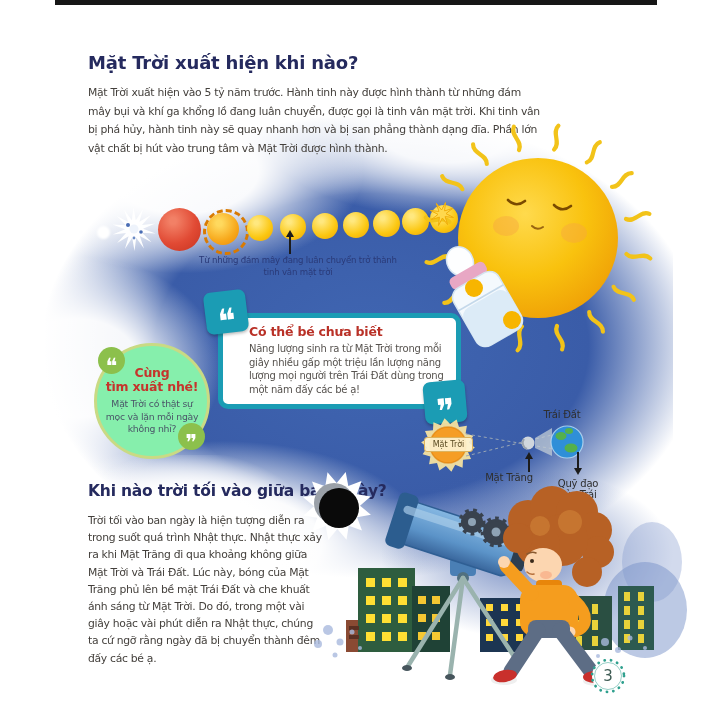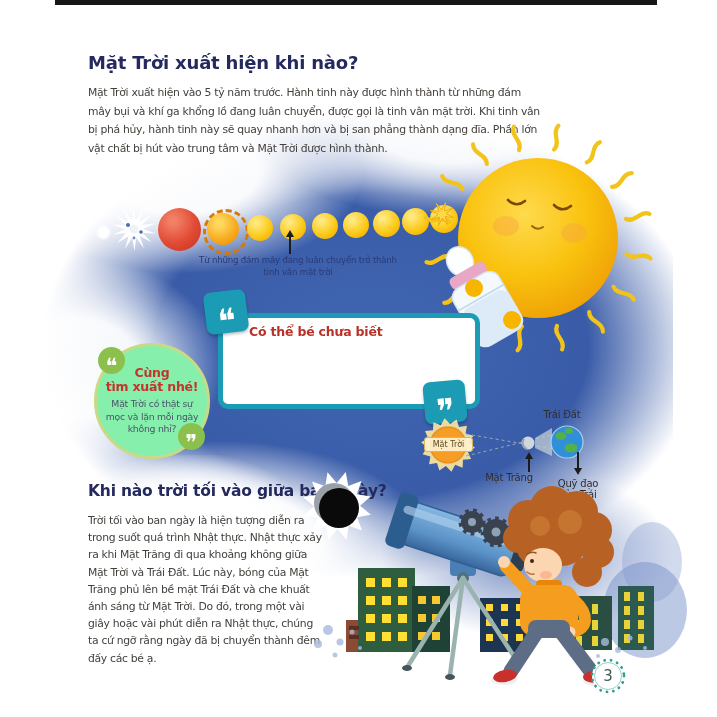--- a/index.html
+++ b/index.html
@@ -35,21 +35,21 @@
   #pl-or{left:207px;top:213px;width:32px;height:32px;background:radial-gradient(circle at 38% 32%,#ffd95e 10%,#f7a81b 60%,#ec8d08 95%);}
   .pl-y{background:radial-gradient(circle at 36% 30%,#ffe87f 8%,#fbc711 60%,#eda70a 95%);}
   
   .arrow{width:10px;display:flex;flex-direction:column;align-items:center;}
   .arrow .tri-up{width:0;height:0;border-left:4px solid transparent;border-right:4px solid transparent;border-bottom:7px solid #1c1c1c;}
   .arrow .tri-dn{width:0;height:0;border-left:4px solid transparent;border-right:4px solid transparent;border-top:7px solid #1c1c1c;}
   .arrow .shaft{width:1.6px;background:#1c1c1c;}
   #cap-arrow{left:285px;top:230px;}
   #caption{left:197px;top:255px;width:202px;text-align:center;font-size:8.6px;line-height:11.5px;color:#2a3a78;letter-spacing:-.2px;}
   
-  #factbox{left:218px;top:313px;width:262px;height:96px;background:#fff;border:5px solid #1b9cb4;border-radius:10px;box-sizing:border-box;padding:6px 12px 6px 26px;}
+  #factbox{left:218px;top:313px;width:243px;height:96px;background:#fff;border:5px solid #1b9cb4;border-radius:10px;box-sizing:border-box;padding:6px 12px 6px 26px;}
   #factbox .fb-title{font-weight:bold;font-size:12.5px;color:#b93127;letter-spacing:-.2px;margin-bottom:3px;}
   #factbox .fb-body{font-size:10px;line-height:13.6px;letter-spacing:-.25px;color:#56524e;}
   .q-badge{width:42px;height:42px;background:#1b9cb4;border-radius:7px;color:#fff;display:flex;align-items:center;justify-content:center;font-size:34px;line-height:0;box-shadow:0 2px 3px rgba(0,0,0,.25);}
   #q-tl{left:205px;top:291px;transform:rotate(-7deg);}
   #q-br{left:424px;top:381px;transform:rotate(-5deg);}
   .q-badge span{transform:translateY(9px);}
   
   #bubble{left:94px;top:343px;width:116px;height:116px;border-radius:50%;background:#86efac;border:3px solid #c9da84;box-sizing:border-box;
           display:flex;flex-direction:column;align-items:center;justify-content:center;text-align:center;padding:6px;}
   .bub-title{font-weight:bold;font-size:12.5px;line-height:14px;color:#c5342c;letter-spacing:-.2px;}
@@ -155,20 +155,21 @@
   </svg>
 
   <div class="abs arrow" id="cap-arrow">
     <div class="tri-up"></div>
       <div class="shaft" style="height:17px"></div>
   </div>
   <div class="abs" id="caption">Từ những đám mây đang luân chuyển trở thành tinh vân mặt trời</div>
 
   <div class="abs" id="factbox">
     <div class="fb-title">Có thể bé chưa biết</div>
+    <div class="fb-body">Năng lượng sinh ra từ Mặt Trời trong mỗi giây nhiều gấp một triệu lần lượng năng lượng mọi người trên Trái Đất dùng trong một năm đấy các bé ạ!</div>
   </div>
   <div class="abs q-badge" id="q-tl">
       <span>❝</span>
     </div>
   <div class="abs q-badge" id="q-br">
       <span>❞</span>
     </div>
 
   <div class="abs" id="bubble">
     <div class="bub-title">

